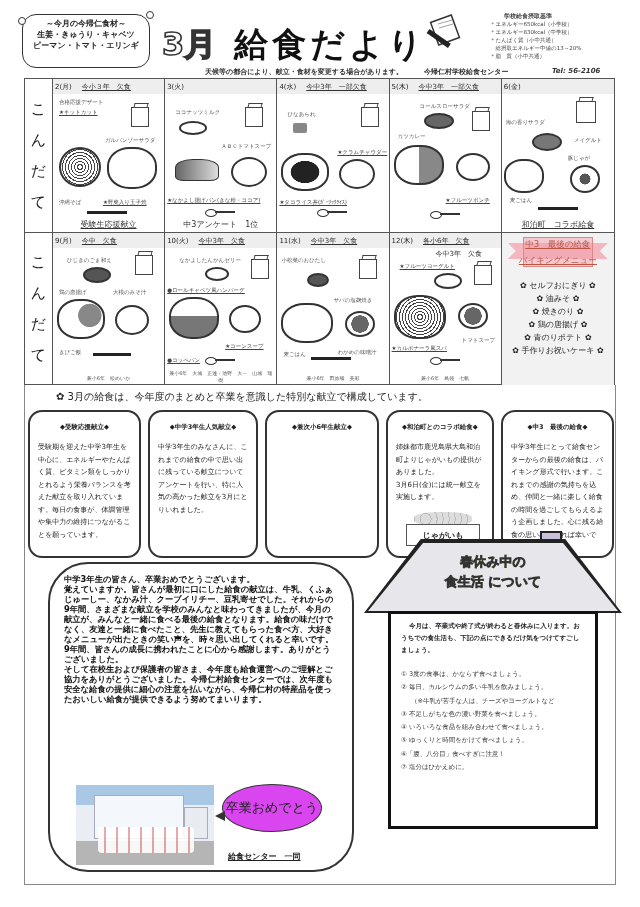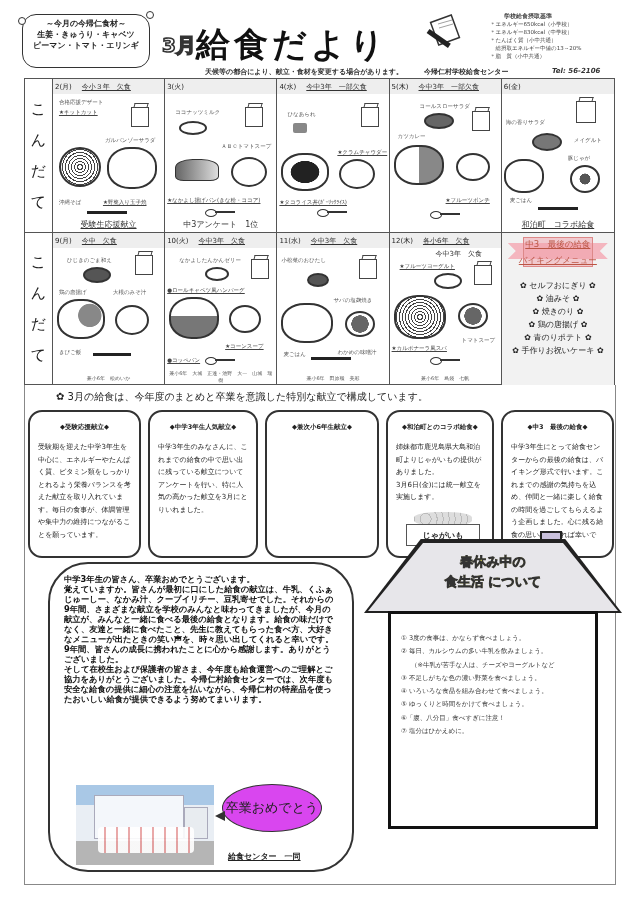--- a/index.html
+++ b/index.html
@@ -9,22 +9,22 @@
   
   .scroll-box { position: absolute; left: 22px; top: 14px; width: 128px; height: 54px;
     border: 1.5px solid #333; border-radius: 14px; background: #fff; padding: 3px 4px;
     text-align: center; font-size: 8px; font-weight: bold; line-height: 11px; }
   .scroll-box::before, .scroll-box::after { content: ""; position: absolute; width: 6px; height: 6px;
     border: 1.5px solid #333; border-radius: 50%; background: #fff; }
   .scroll-box::before { left: -5px; top: 2px; }
   .scroll-box::after { right: -5px; top: -4px; }
 
   .title { position: absolute; left: 162px; top: 20px; height: 50px; display: flex; align-items: center; }
-  .title-month { font-size: 20px; font-weight: bold; color: #fff;
-    -webkit-text-stroke: 1.6px #333; font-family: "DejaVu Sans", sans-serif; }
+  .title-month { font-size: 32px; font-weight: bold; color: #fff;
+    -webkit-text-stroke: 1.6px #333; font-family: "DejaVu Sans", sans-serif; margin-right: 18px; }
   .title-main { font-size: 34px; font-weight: bold; letter-spacing: 4px; color: #111; font-family: "DejaVu Serif", serif; }
 
   .notebook-icon { position: absolute; left: 422px; top: 14px; width: 44px; height: 40px; }
 
   .standards { position: absolute; left: 490px; top: 12px; width: 140px; font-size: 5.5px; line-height: 8px; color: #444; }
   .standards .st-title { font-weight: bold; font-size: 6px; padding-left: 14px; }
 
   .notice-line { position: absolute; left: 205px; top: 67px; font-size: 7px; font-weight: bold; color: #333; }
   .center-name { position: absolute; left: 424px; top: 67px; font-size: 7px; font-weight: bold; color: #333; }
   .tel { position: absolute; left: 552px; top: 67px; font-size: 7px; font-style: italic; font-weight: bold; color: #333; }
@@ -380,20 +380,21 @@
   <div class="grad-sign">給食センター　一同</div>
 </div>
 
 <div class="house">
   <div class="chimney"></div>
   <div class="roof"></div>
   <div class="roof-inner"></div>
   <div class="roof-title t1">春休み中の</div>
   <div class="roof-title t2">食生活 について</div>
   <div class="house-body">
+    <div class="house-intro">今月は、卒業式や終了式が終わると春休みに入ります。おうちでの食生活も、下記の点にできるだけ気をつけてすごしましょう。</div>
     <div class="house-list">
       <div>① 3度の食事は、かならず食べましょう。</div>
       <div>② 毎日、カルシウムの多い牛乳を飲みましょう。</div>
       <div class="sub">（※牛乳が苦手な人は、チーズやヨーグルトなど</div>
       <div>③ 不足しがちな色の濃い野菜を食べましょう。</div>
       <div>④ いろいろな食品を組み合わせて食べましょう。</div>
       <div>⑤ ゆっくりと時間をかけて食べましょう。</div>
       <div>⑥「腹、八分目」食べすぎに注意！</div>
       <div>⑦ 塩分はひかえめに。</div>
     </div>

